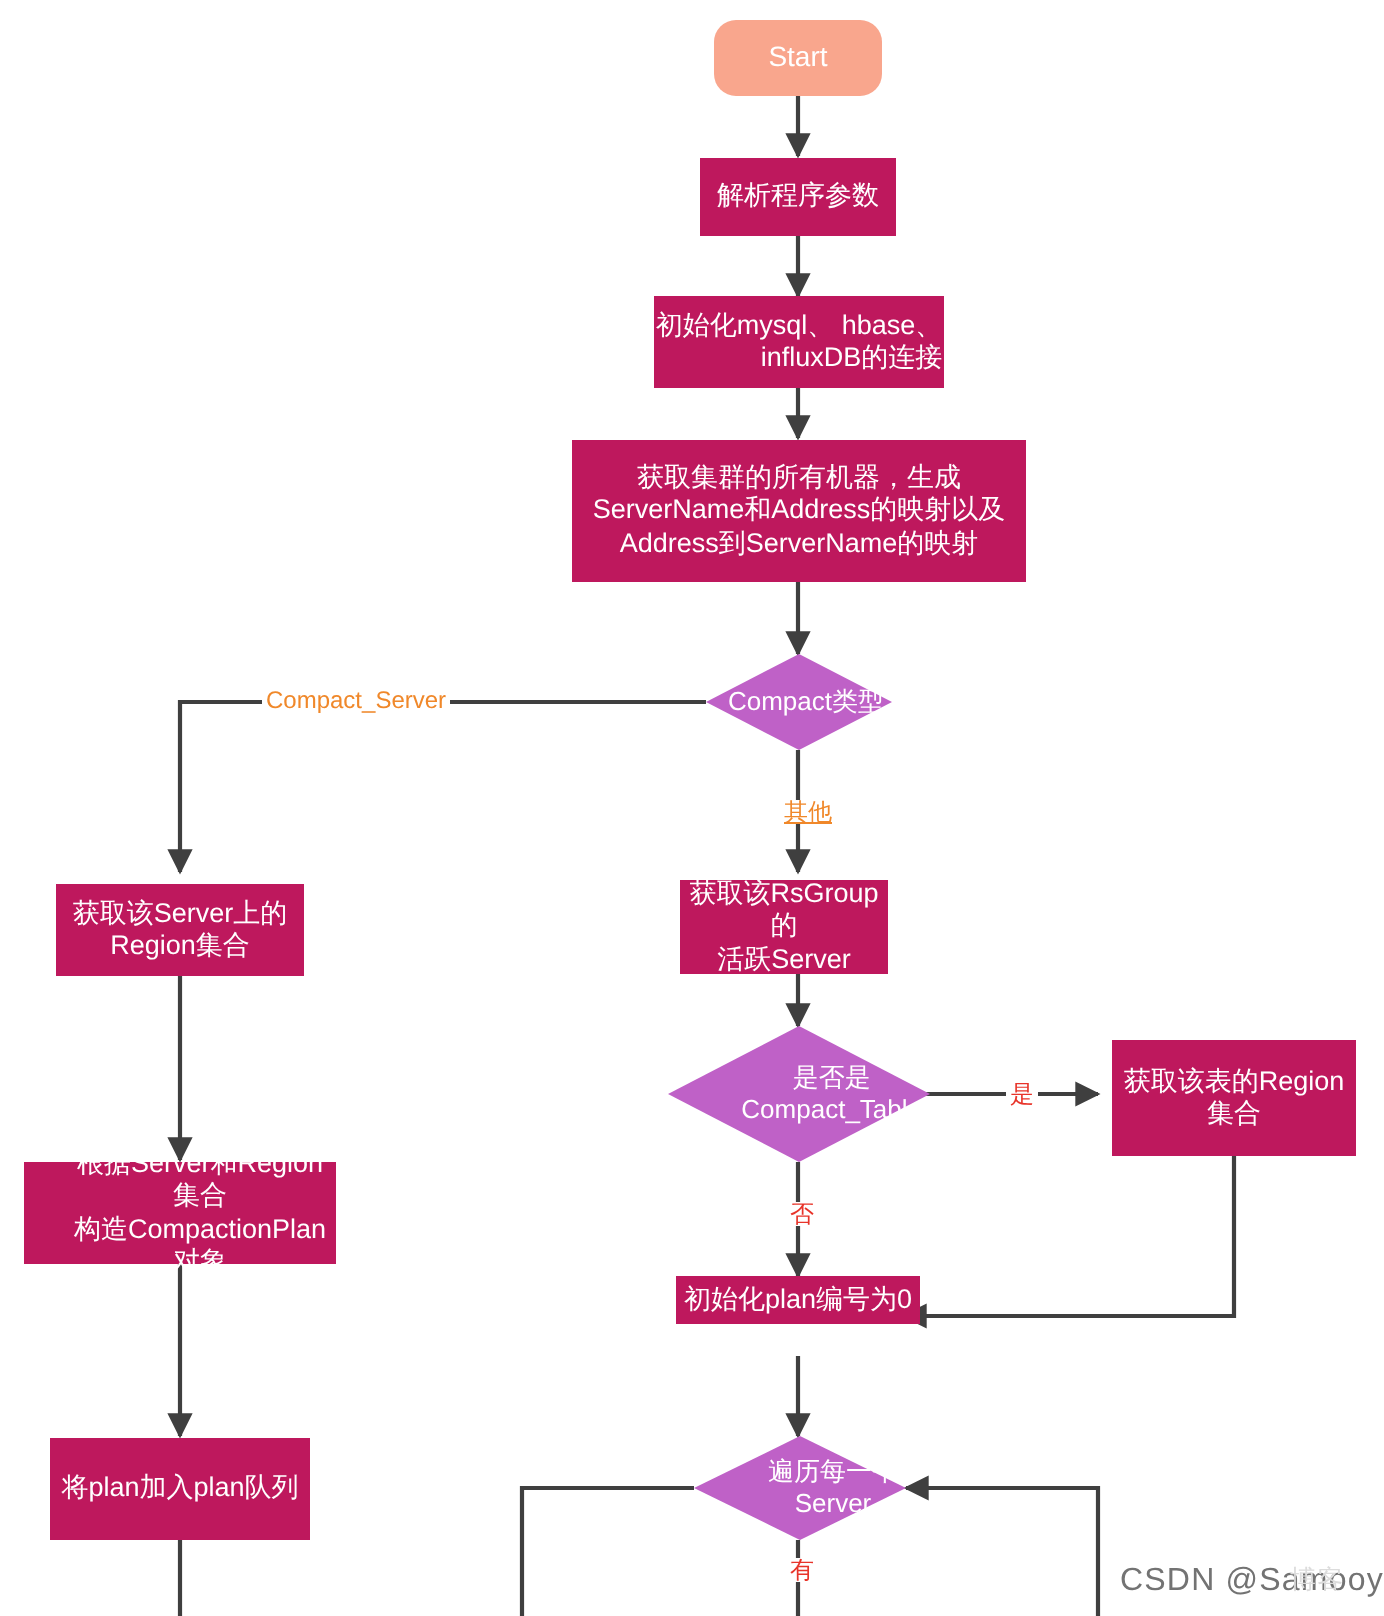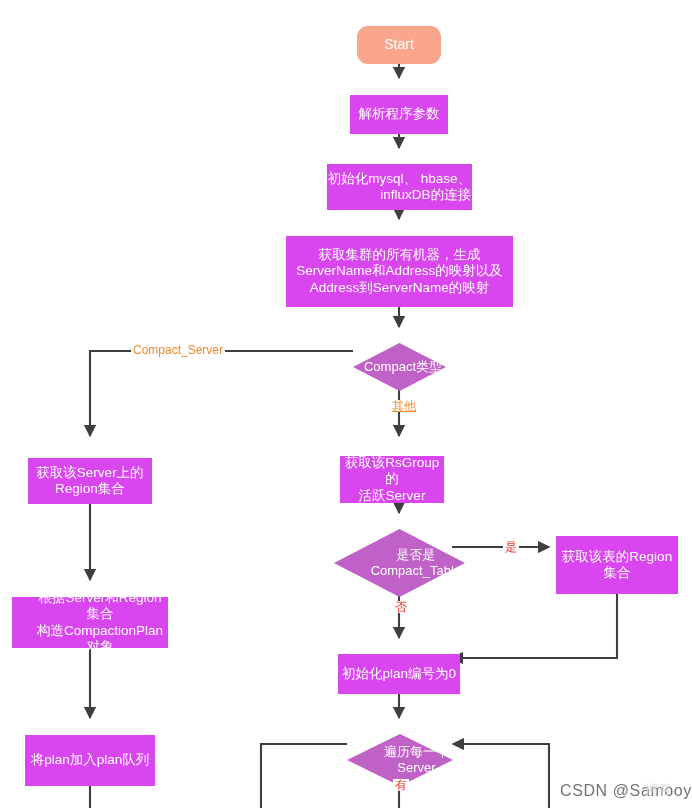--- a/index.html
+++ b/index.html
@@ -28,29 +28,28 @@
     position: absolute;
     box-sizing: border-box;
     display: flex;
     align-items: center;
     justify-content: center;
     text-align: center;
     color: #ffffff;
     line-height: 1.22;
     white-space: pre-line;
     z-index: 2;
-    margin-top: 16px;
   }
   .node-start {
     background: #f9a68d;
     border-radius: 11px;
     font-size: 14px;
   }
   .node-process {
-    background: #d946ef;
+    background: #be185d;
     font-size: 13.5px;
   }
   .node-decision {
     background: transparent;
     font-size: 13px;
     justify-content: flex-end;
   }
   .diamond-shape {
     position: absolute;
     left: 0;
@@ -190,21 +189,21 @@
     <span class="diamond-shape"></span>
     <span class="diamond-label">是否是
 Compact_Table</span>
   </div>
 
   <div class="node node-process" style="left:556px; top:520px; width:122px; height:58px;">
     <span>获取该表的Region
 集合</span>
   </div>
 
-  <div class="node node-process" style="left:338px; top:638px; width:122px; height:40px;">
+  <div class="node node-process" style="left:338px; top:638px; width:122px; height:24px;">
     <span>初始化plan编号为0</span>
   </div>
 
   <div class="node node-decision" style="left:347px; top:718px; width:106px; height:52px;">
     <span class="diamond-shape"></span>
     <span class="diamond-label">遍历每一个
 Server</span>
   </div>
 
   <div class="edge-label label-orange" style="left:131px; top:344px;">

